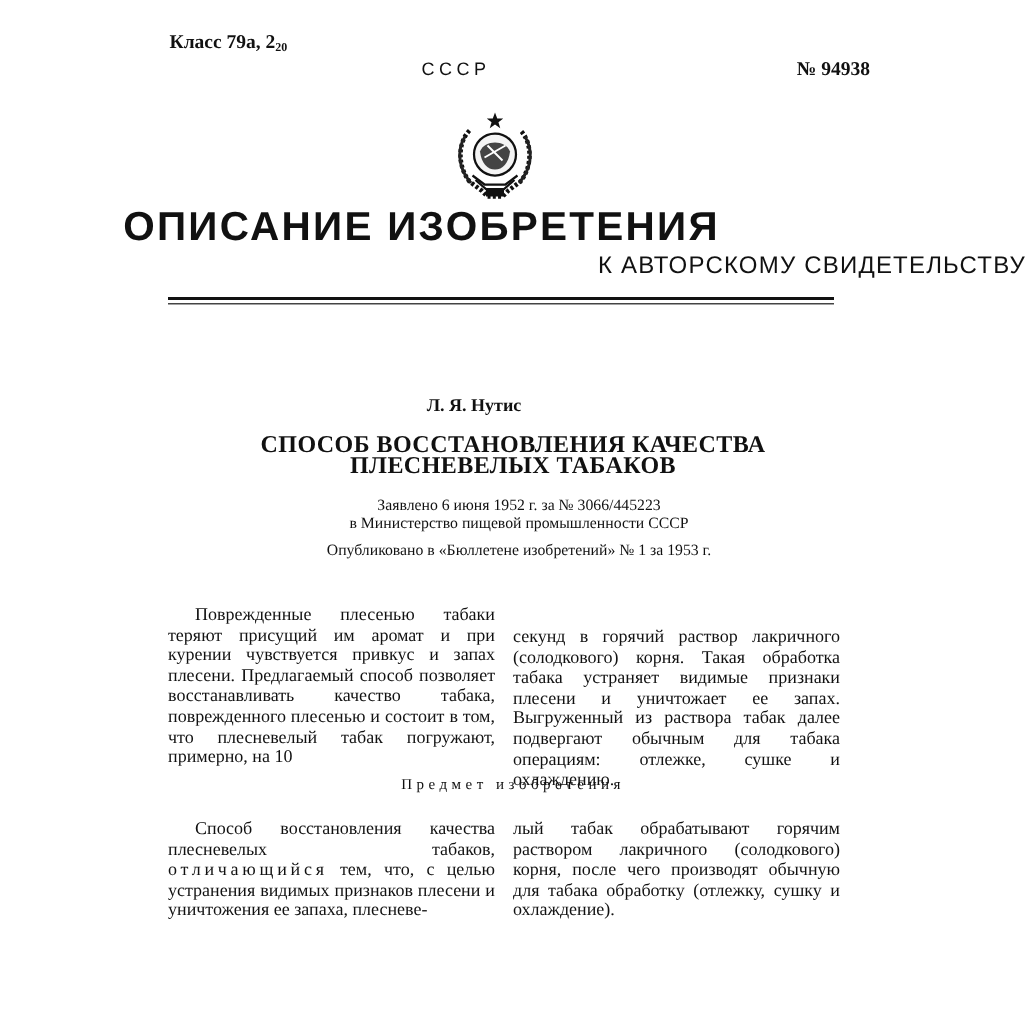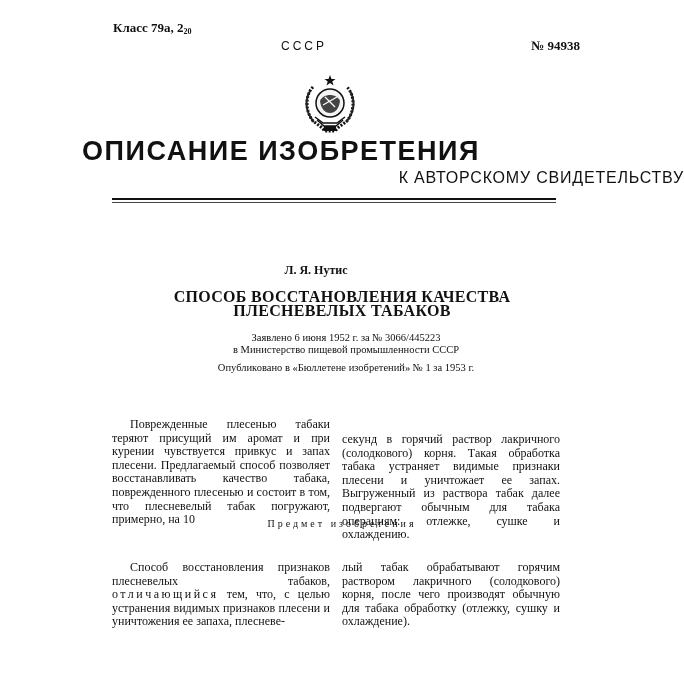--- a/index.html
+++ b/index.html
@@ -16,21 +16,21 @@
     .title { left: 0; width: 562px; top: 136px; text-align: center; font-family: "Liberation Sans", sans-serif; font-size: 27px; letter-spacing: 1.5px; font-weight: bold; }
     .subtitle { left: 0; width: 684px; top: 169px; text-align: right; font-family: "Liberation Sans", sans-serif; font-size: 16px; letter-spacing: 0.8px; }
     .rule { left: 112px; width: 444px; top: 198px; height: 0; border-top: 2px solid #111; }
     .rule2 { left: 112px; width: 444px; top: 202px; height: 0; border-top: 1px solid #444; }
     .author { left: 0; width: 632px; top: 263px; text-align: center; font-size: 12px; font-weight: bold; }
     .invtitle { left: 150px; width: 384px; top: 290px; text-align: center; font-size: 16px; font-weight: bold; line-height: 14px; letter-spacing: 0.3px; }
     .meta { left: 4px; width: 684px; text-align: center; font-size: 10.5px; line-height: 12px; }
     .meta1 { top: 332px; }
     .meta2 { top: 344px; }
     .meta3 { top: 362px; }
-    .col { width: 218px; font-size: 12px; line-height: 13.6px; text-align: justify; margin-top: 15px; }
+    .col { width: 218px; font-size: 12px; line-height: 13.6px; text-align: justify; }
     .col p { margin: 0; }
     .indent { text-indent: 18px; }
     .col-l1 { left: 112px; top: 403px; }
     .col-r1 { left: 342px; top: 418px; }
     .section { left: 0; width: 684px; top: 518px; text-align: center; font-size: 10px; letter-spacing: 3px; }
     .col-l2 { left: 112px; top: 546px; }
     .col-r2 { left: 342px; top: 546px; }
     .spaced { letter-spacing: 2.5px; }
   </style>
 </head>
@@ -71,17 +71,17 @@
 <div class="abs col col-l1">
   <p class="indent">Поврежденные плесенью табаки теряют присущий им аромат и при курении чувствуется привкус и запах плесени. Предлагаемый способ позволяет восстанавливать качество табака, поврежденного плесенью и состоит в том, что плесневелый табак погружают, примерно, на 10</p>
 </div>
 <div class="abs col col-r1">
   <p>секунд в горячий раствор лакричного (солодкового) корня. Такая обработка табака устраняет видимые признаки плесени и уничтожает ее запах. Выгруженный из раствора табак далее подвергают обычным для табака операциям: отлежке, сушке и охлаждению.</p>
 </div>
 
 <div class="abs section">Предмет изобретения</div>
 
 <div class="abs col col-l2">
-  <p class="indent"><span>Способ восстановления признаков плесневелых табаков, </span><span class="spaced">отличающийся</span><span> тем, что, с целью устранения видимых признаков плесени и уничтожения ее запаха, плесневе-</span></p>
+  <p class="indent"><span>Способ восстановления качества плесневелых табаков, </span><span class="spaced">отличающийся</span><span> тем, что, с целью устранения видимых признаков плесени и уничтожения ее запаха, плесневе-</span></p>
 </div>
 <div class="abs col col-r2">
   <p>лый табак обрабатывают горячим раствором лакричного (солодкового) корня, после чего производят обычную для табака обработку (отлежку, сушку и охлаждение).</p>
 </div>
 
 </body></html>

